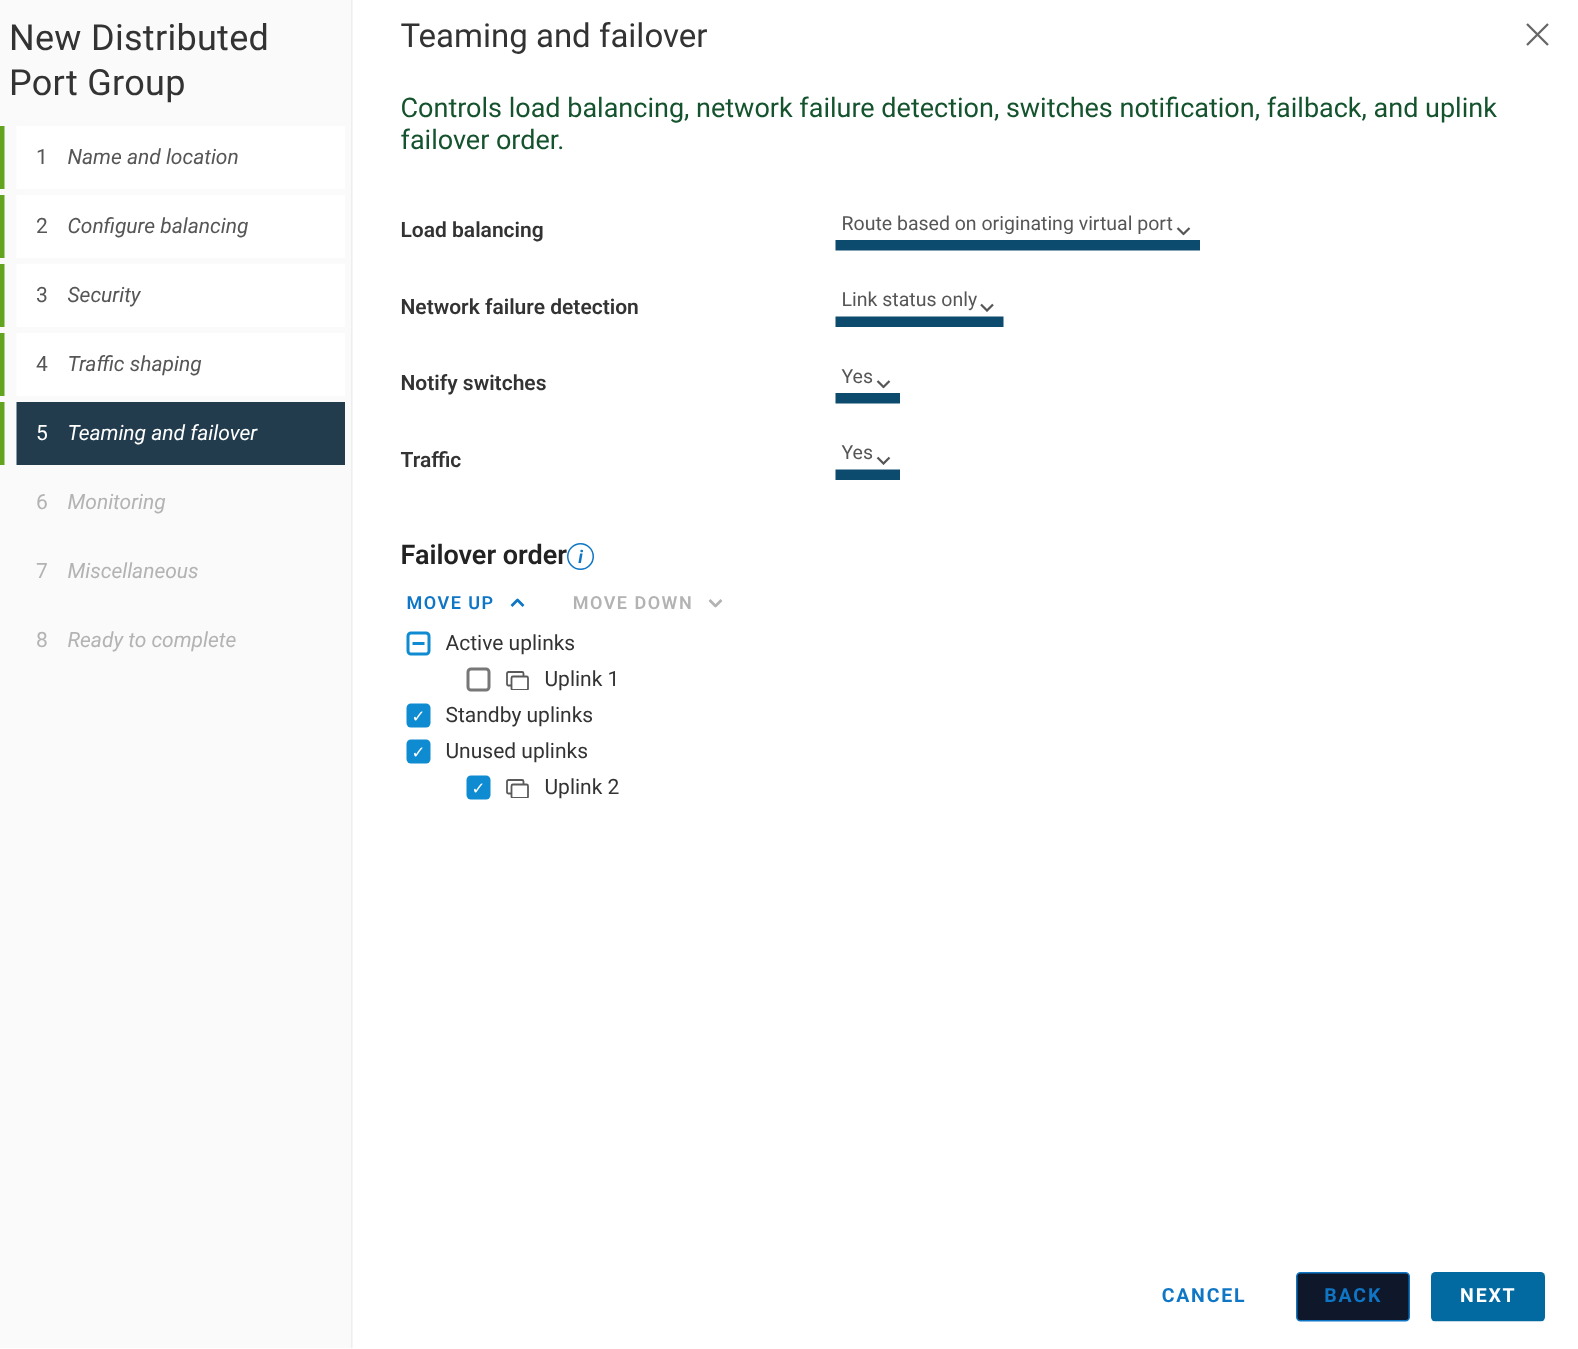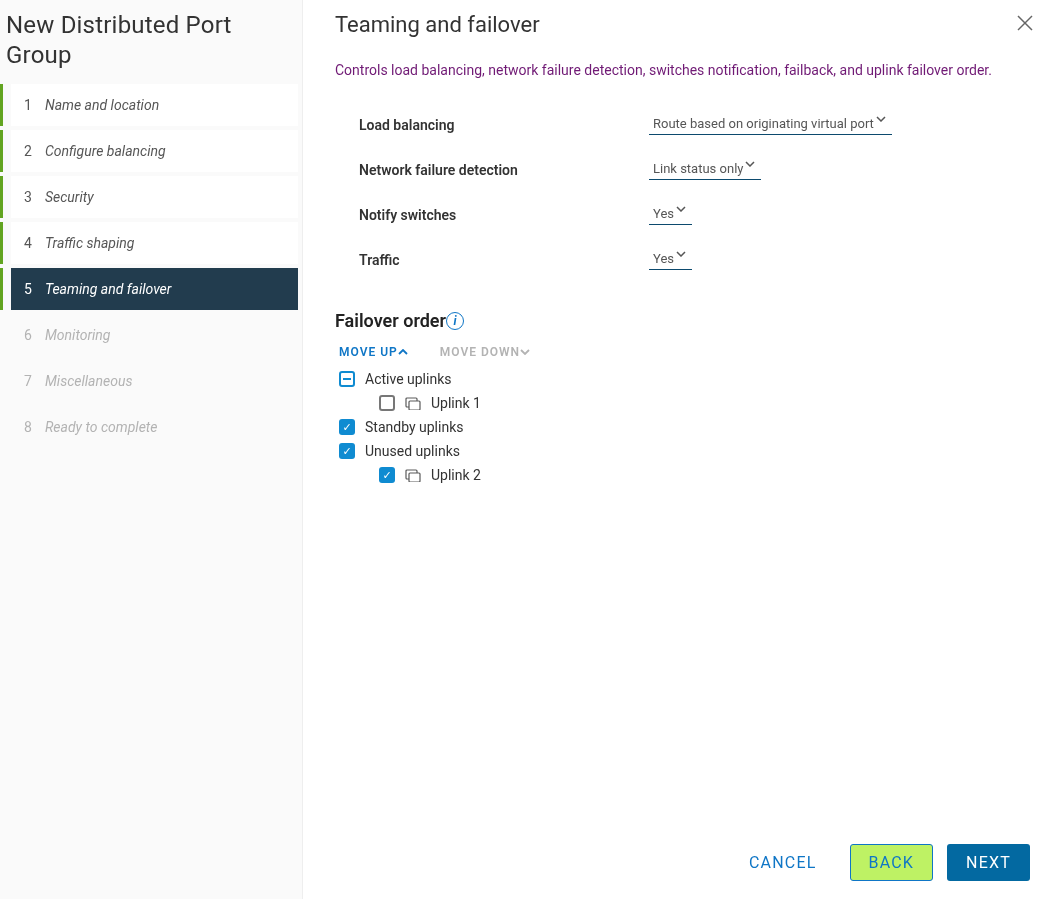--- a/index.html
+++ b/index.html
@@ -8,21 +8,21 @@
     font-family: -apple-system, BlinkMacSystemFont, "Segoe UI", Roboto, Helvetica, Arial, sans-serif;
     background: #fff;
     color: #333;
     font-size: 14px;
     width: 1052px;
     height: 899px;
     display: flex;
     overflow: hidden;
   }
   .sidebar {
-    width: 303px;
+    width: 235px;
     background: #fafafa;
     border-right: 1px solid #eee;
     display: flex;
     flex-direction: column;
     flex-shrink: 0;
   }
   .sidebar-title {
     font-size: 24px;
     font-weight: 400;
     color: #333;
@@ -58,42 +58,41 @@
     flex: 1;
     overflow: auto;
   }
   .page-title {
     font-size: 22px;
     font-weight: 400;
     color: #333;
     margin: 2px 0 8px 0;
   }
   .page-desc {
-    font-size: 14px;
-    color: #701a75;
+    font-size: 18px;
+    color: #14532d;
     margin-bottom: 24px;
     margin-top: 25px;
   }
 
   .form-row {
     display: flex;
     align-items: center;
     padding: 12px 0;
   }
   .form-label {
     width: 290px;
     font-weight: 600;
     color: #333;
     font-size: 14px;
-    margin-left: 24px;
   }
   .select-ctl {
     display: inline-flex;
-    align-items: flex-start;
-    border-bottom: 1px solid #0c4a6e;
+    align-items: flex-end;
+    border-bottom: 7px solid #0c4a6e;
     padding: 2px 6px 3px 4px;
     font-size: 13px;
     color: #565656;
     cursor: pointer;
     gap: 2px;
   }
   .select-ctl svg { flex-shrink: 0; }
 
   .section-hdr {
     display: flex;
@@ -118,21 +117,21 @@
     font-weight: bold;
   }
 
   .move-row { display: flex; gap: 32px; margin: 14px 0 8px 4px; }
   .move-btn {
     font-size: 12px;
     letter-spacing: 1px;
     font-weight: 600;
     display: inline-flex;
     align-items: center;
-    gap: 0;
+    gap: 10px;
     cursor: pointer;
   }
   .move-up { color: #0f76c6; }
   .move-down { color: #b3b3b3; cursor: default; }
 
   .tree { margin-left: 4px; font-size: 14px; }
   .tree-row { display: flex; align-items: center; gap: 10px; padding: 4px 0; }
   .tree-indent { margin-left: 40px; }
   .cb {
     width: 16px; height: 16px;
@@ -162,30 +161,30 @@
   }
 
   .footer {
     display: flex;
     justify-content: flex-end;
     align-items: center;
     gap: 14px;
     padding: 18px 22px;
   }
   .btn {
-    font-size: 16px;
+    font-size: 13px;
     letter-spacing: 1.2px;
-    font-weight: 400;
+    font-weight: 700;
     padding: 8px 18px;
     border-radius: 3px;
     cursor: pointer;
     border: 1px solid transparent;
   }
   .btn-link { color: #0f76c6; background: none; }
-  .btn-outline { color: #0f76c6; border-color: #0f76c6; background: #bef264; }
+  .btn-outline { color: #0f76c6; border-color: #0f76c6; background: #0f172a; }
   .btn-primary { background: #0369a1; color: #fff; }
 </style>
 </head>
 <body>
 
 <div class="sidebar">
   <div class="sidebar-title">New Distributed Port Group</div>
   <div class="steps">
     <div class="step-wrap progressed">
         <div class="step">

